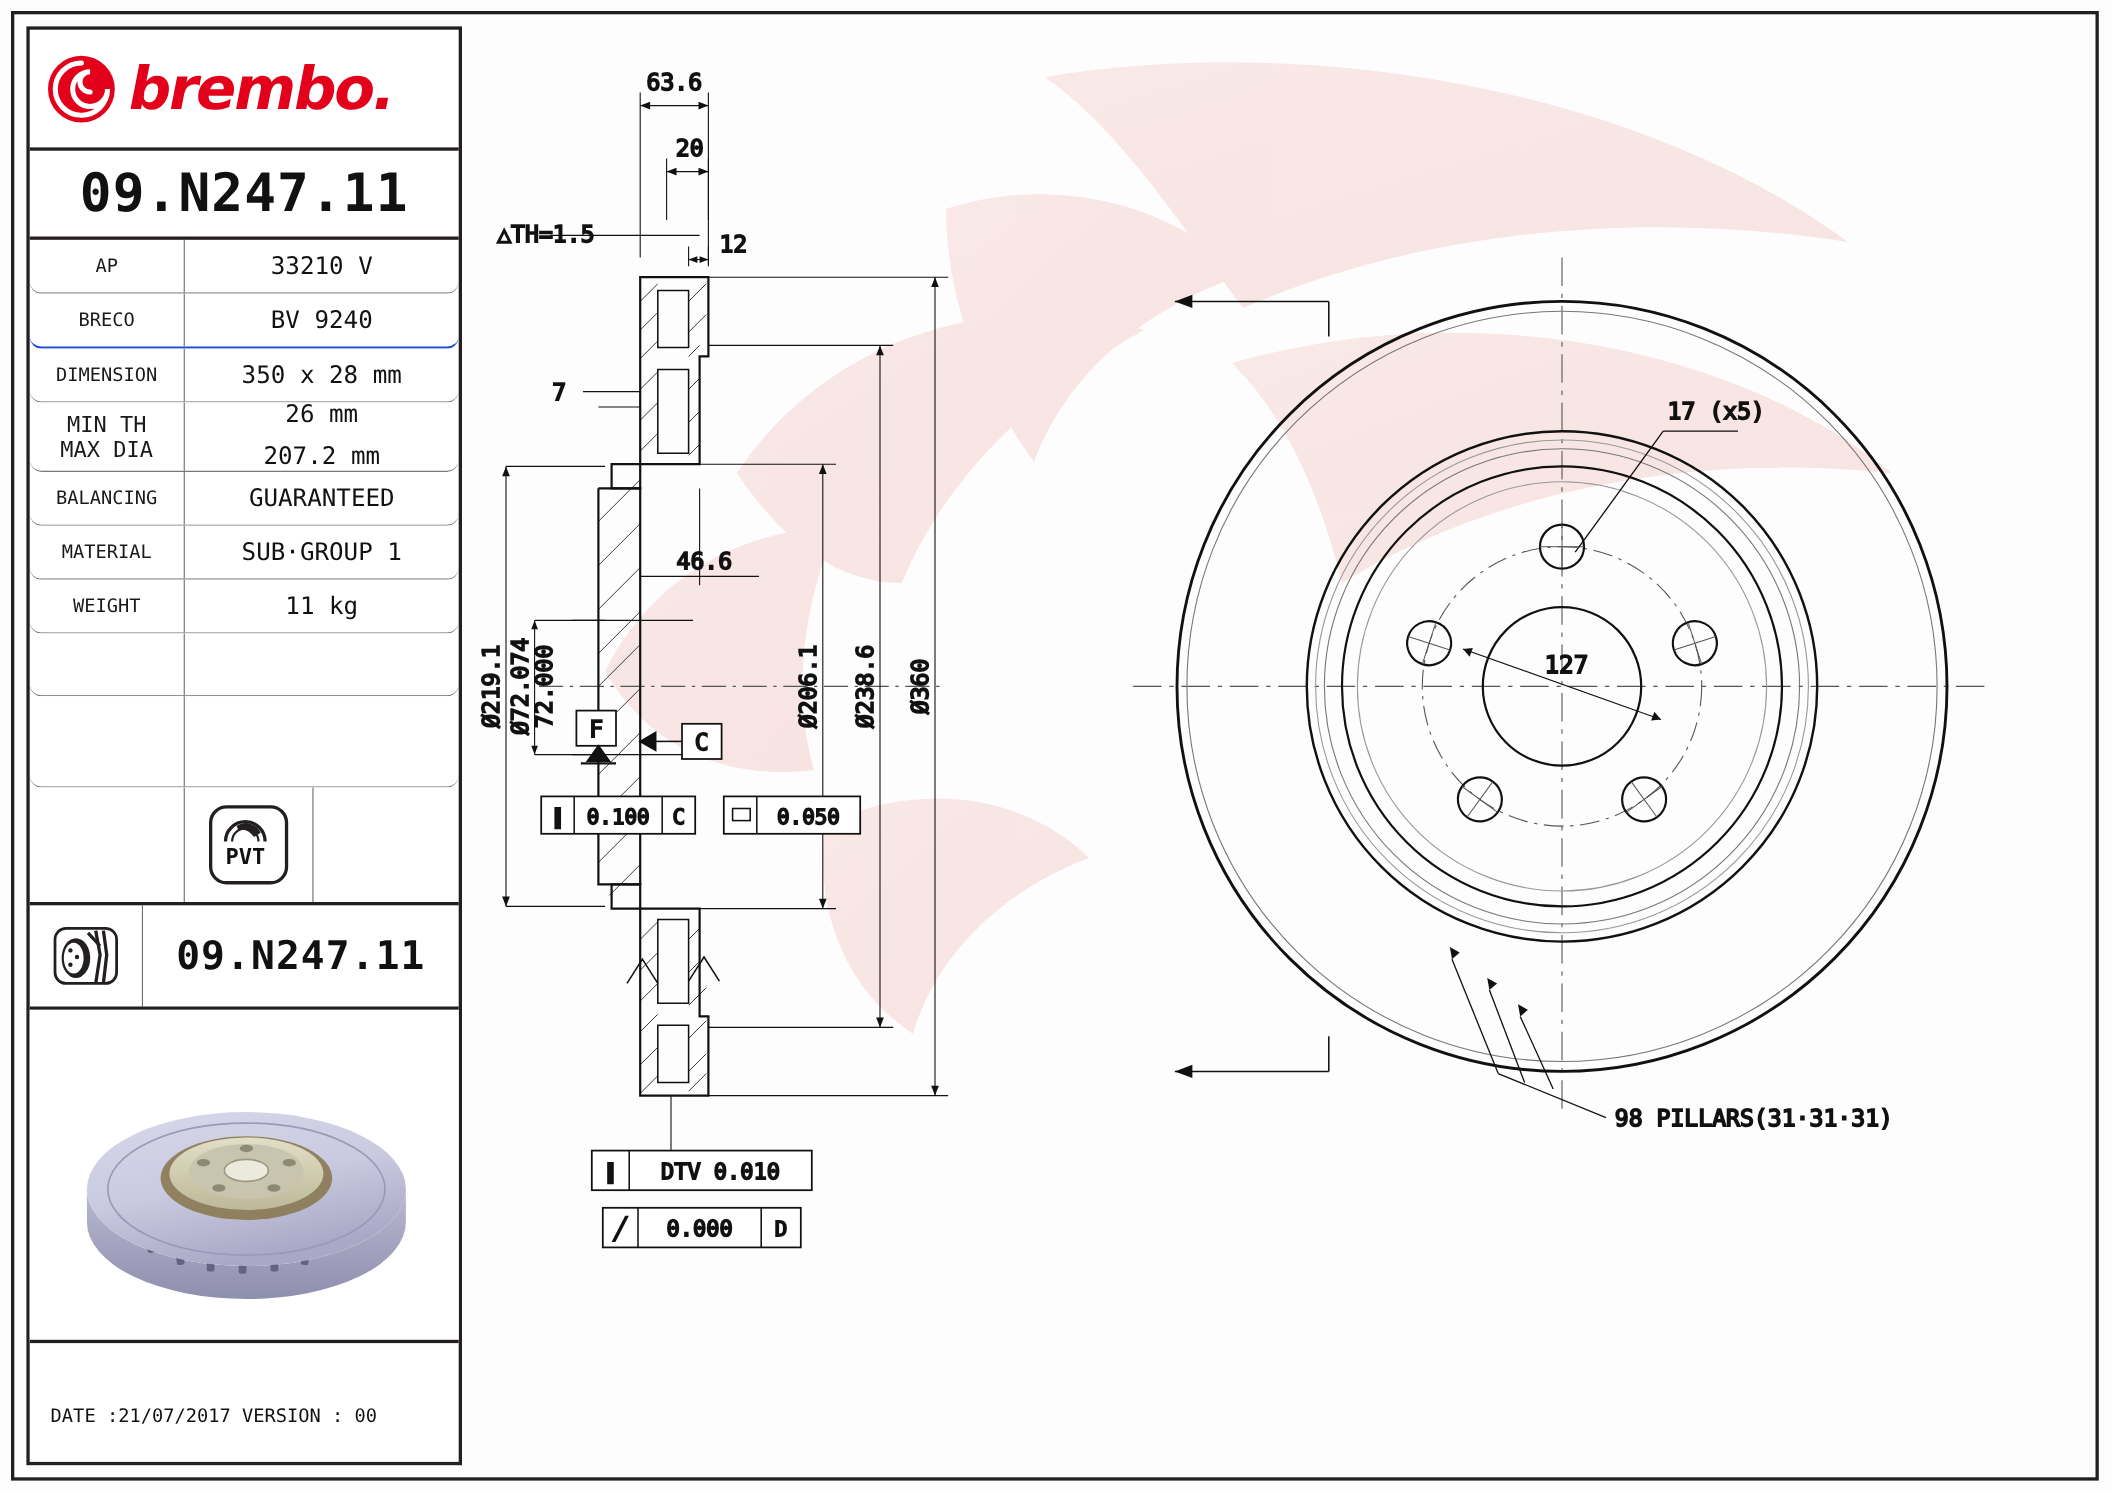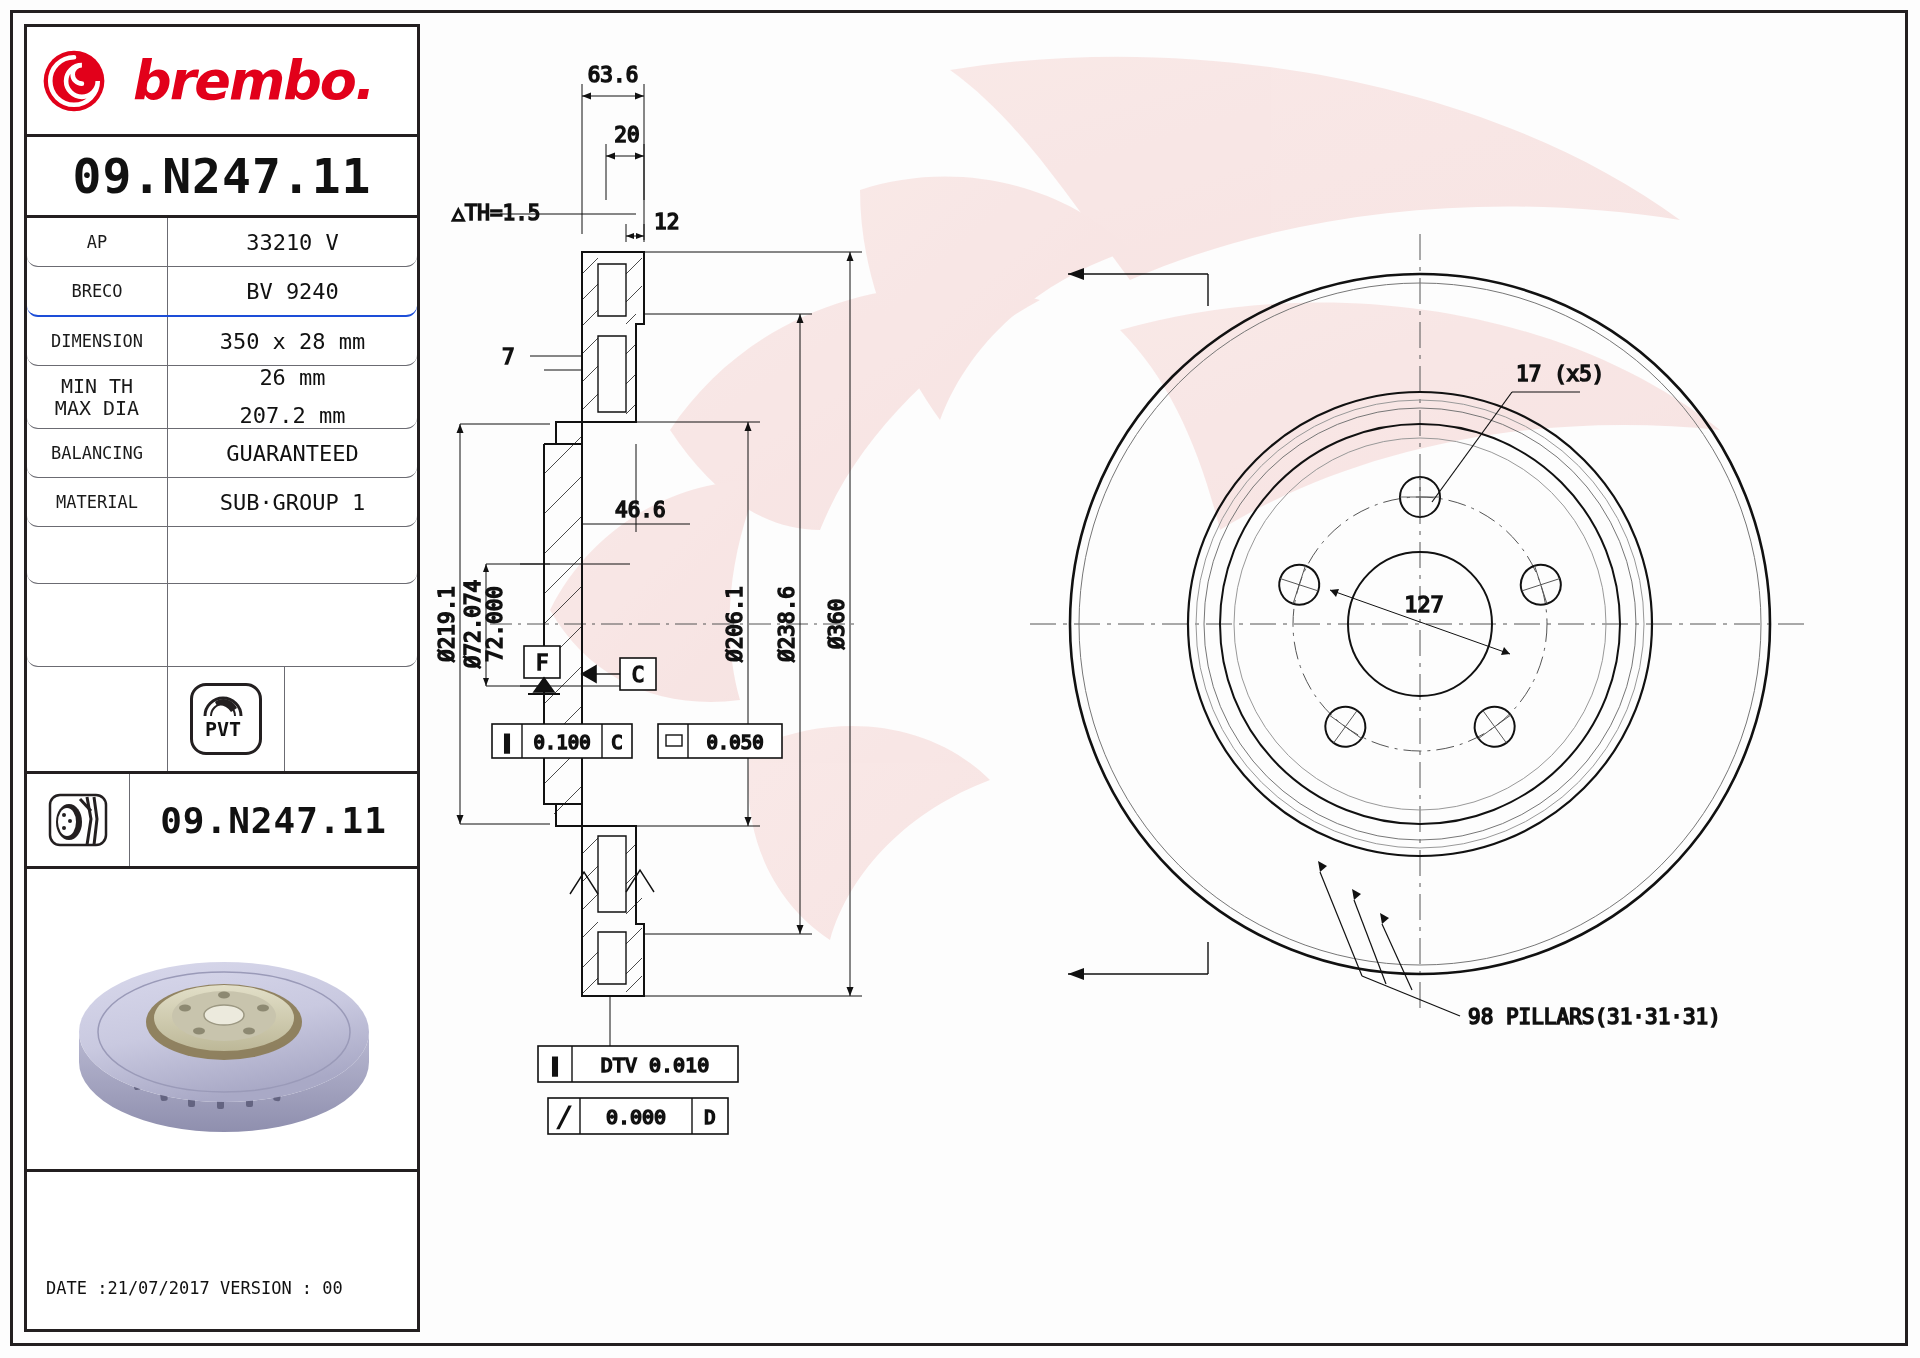--- a/index.html
+++ b/index.html
@@ -6,21 +6,21 @@
   body{width:1920px;height:1358px;font-family:"DejaVu Sans Mono",monospace;position:relative;overflow:hidden;}
   .sheet{position:absolute;left:0;top:0;width:1920px;height:1358px;background:#fdfdfd;}
   .frame{position:absolute;left:10px;top:10px;width:1898px;height:1336px;border:3px solid #231f20;box-sizing:border-box;}
   .watermark{position:absolute;left:430px;top:10px;width:1470px;height:1330px;overflow:hidden;pointer-events:none;}
   .watermark svg{position:absolute;left:0;top:0;}
 
   
   .titleblock{position:absolute;left:24px;top:24px;width:396px;height:1308px;border:3px solid #231f20;box-sizing:border-box;background:#fff;z-index:5;}
   .tb-logo{height:110px;border-bottom:3px solid #231f20;display:flex;align-items:center;padding-left:14px;box-sizing:border-box;}
   .brembo-mark{width:66px;height:66px;flex:0 0 auto;}
-  .brembo-word{margin-left:26px;font-family:"DejaVu Sans",sans-serif;font-weight:bold;font-style:italic;font-size:54px;color:#e2001a;letter-spacing:-2px;line-height:1;}
+  .brembo-word{margin-left:10px;font-family:"DejaVu Sans",sans-serif;font-weight:bold;font-style:italic;font-size:54px;color:#e2001a;letter-spacing:-2px;line-height:1;}
   .brembo-word .dot{color:#e2001a;}
   .tb-code{height:78px;border-bottom:3px solid #231f20;display:flex;align-items:center;justify-content:center;}
   .tb-code span{font-size:48px;font-weight:bold;letter-spacing:1px;color:#111;}
   .spec-row{display:flex;border-bottom:1px solid #6b6b72;height:48px;border-radius:11px;}
   .spec-row.thick{border-bottom:2px solid #1d4ed8;}
   .spec-row.tall{height:62px;}
   .spec-row.blank{height:56px;}
   .spec-row.blank2{height:82px;}
   .spec-k{width:140px;flex:0 0 140px;border-right:1px solid #6b6b72;display:flex;align-items:center;justify-content:center;font-size:17px;color:#1a1a1a;letter-spacing:0px;}
   .spec-v{flex:1;display:flex;align-items:center;justify-content:center;font-size:22px;color:#111;}
@@ -111,20 +111,24 @@
     <div class="spec-row">
       <div class="spec-k">BALANCING</div>
       <div class="spec-v">GUARANTEED</div>
     </div>
 
     <div class="spec-row">
       <div class="spec-k">MATERIAL</div>
       <div class="spec-v">SUB·GROUP 1</div>
     </div>
 
+    <div class="spec-row">
+      <div class="spec-k">WEIGHT</div>
+      <div class="spec-v">11 kg</div>
+    </div>
 
     <div class="spec-row blank">
       <div class="spec-k"></div>
       <div class="spec-v"></div>
     </div>
 
     <div class="spec-row blank2">
       <div class="spec-k"></div>
       <div class="spec-v"></div>
     </div>

